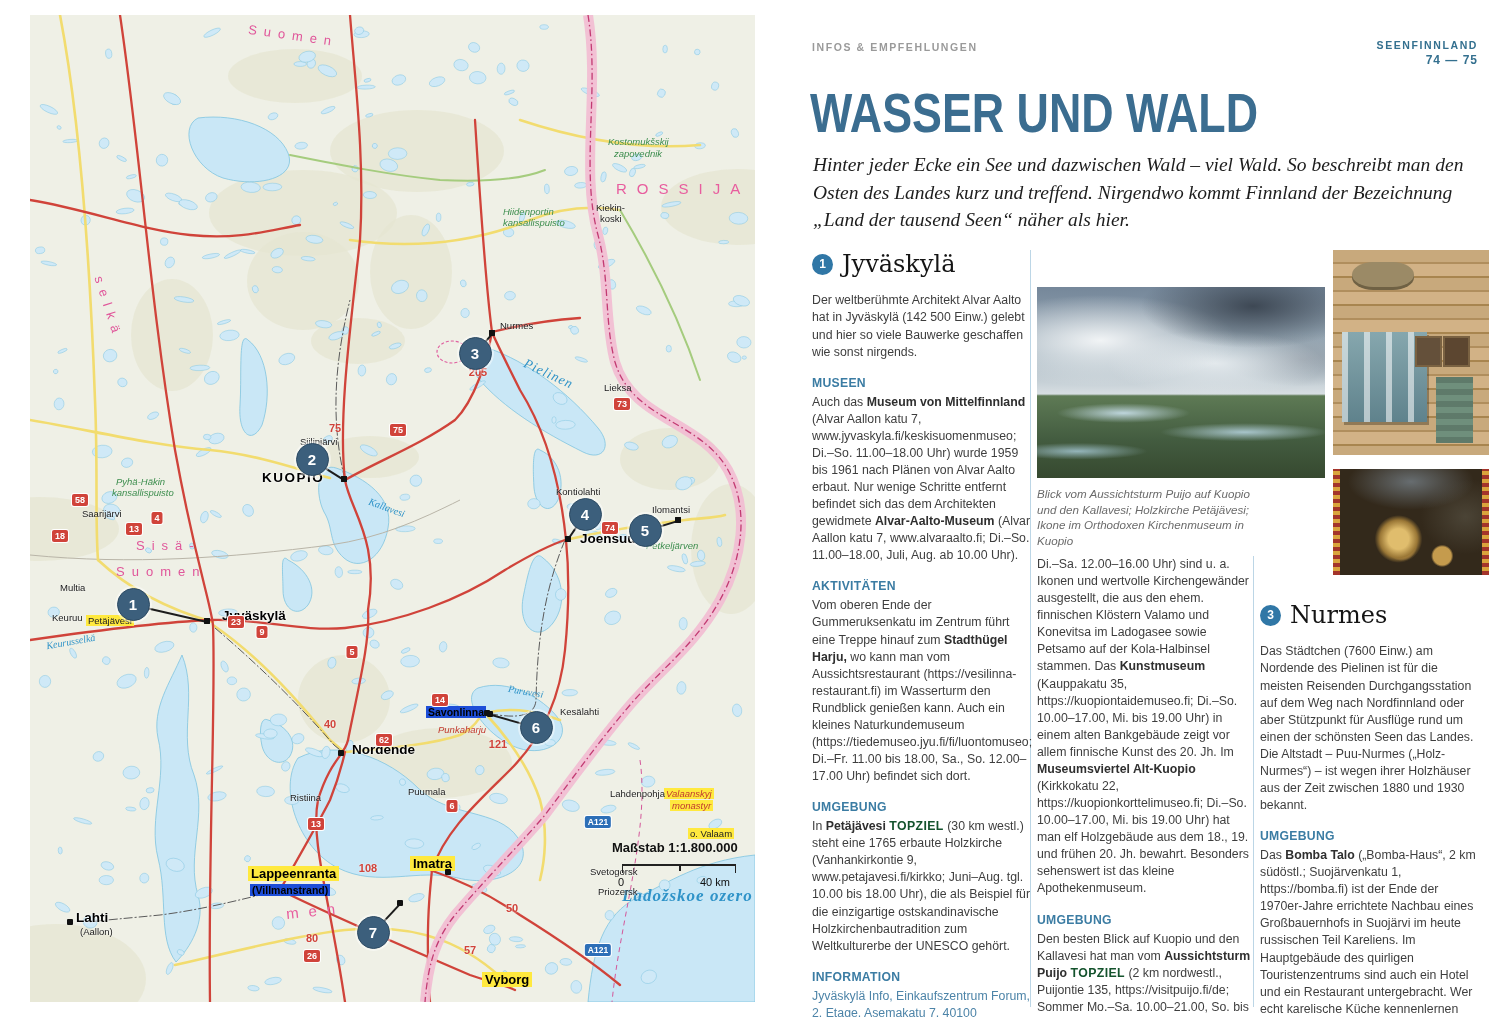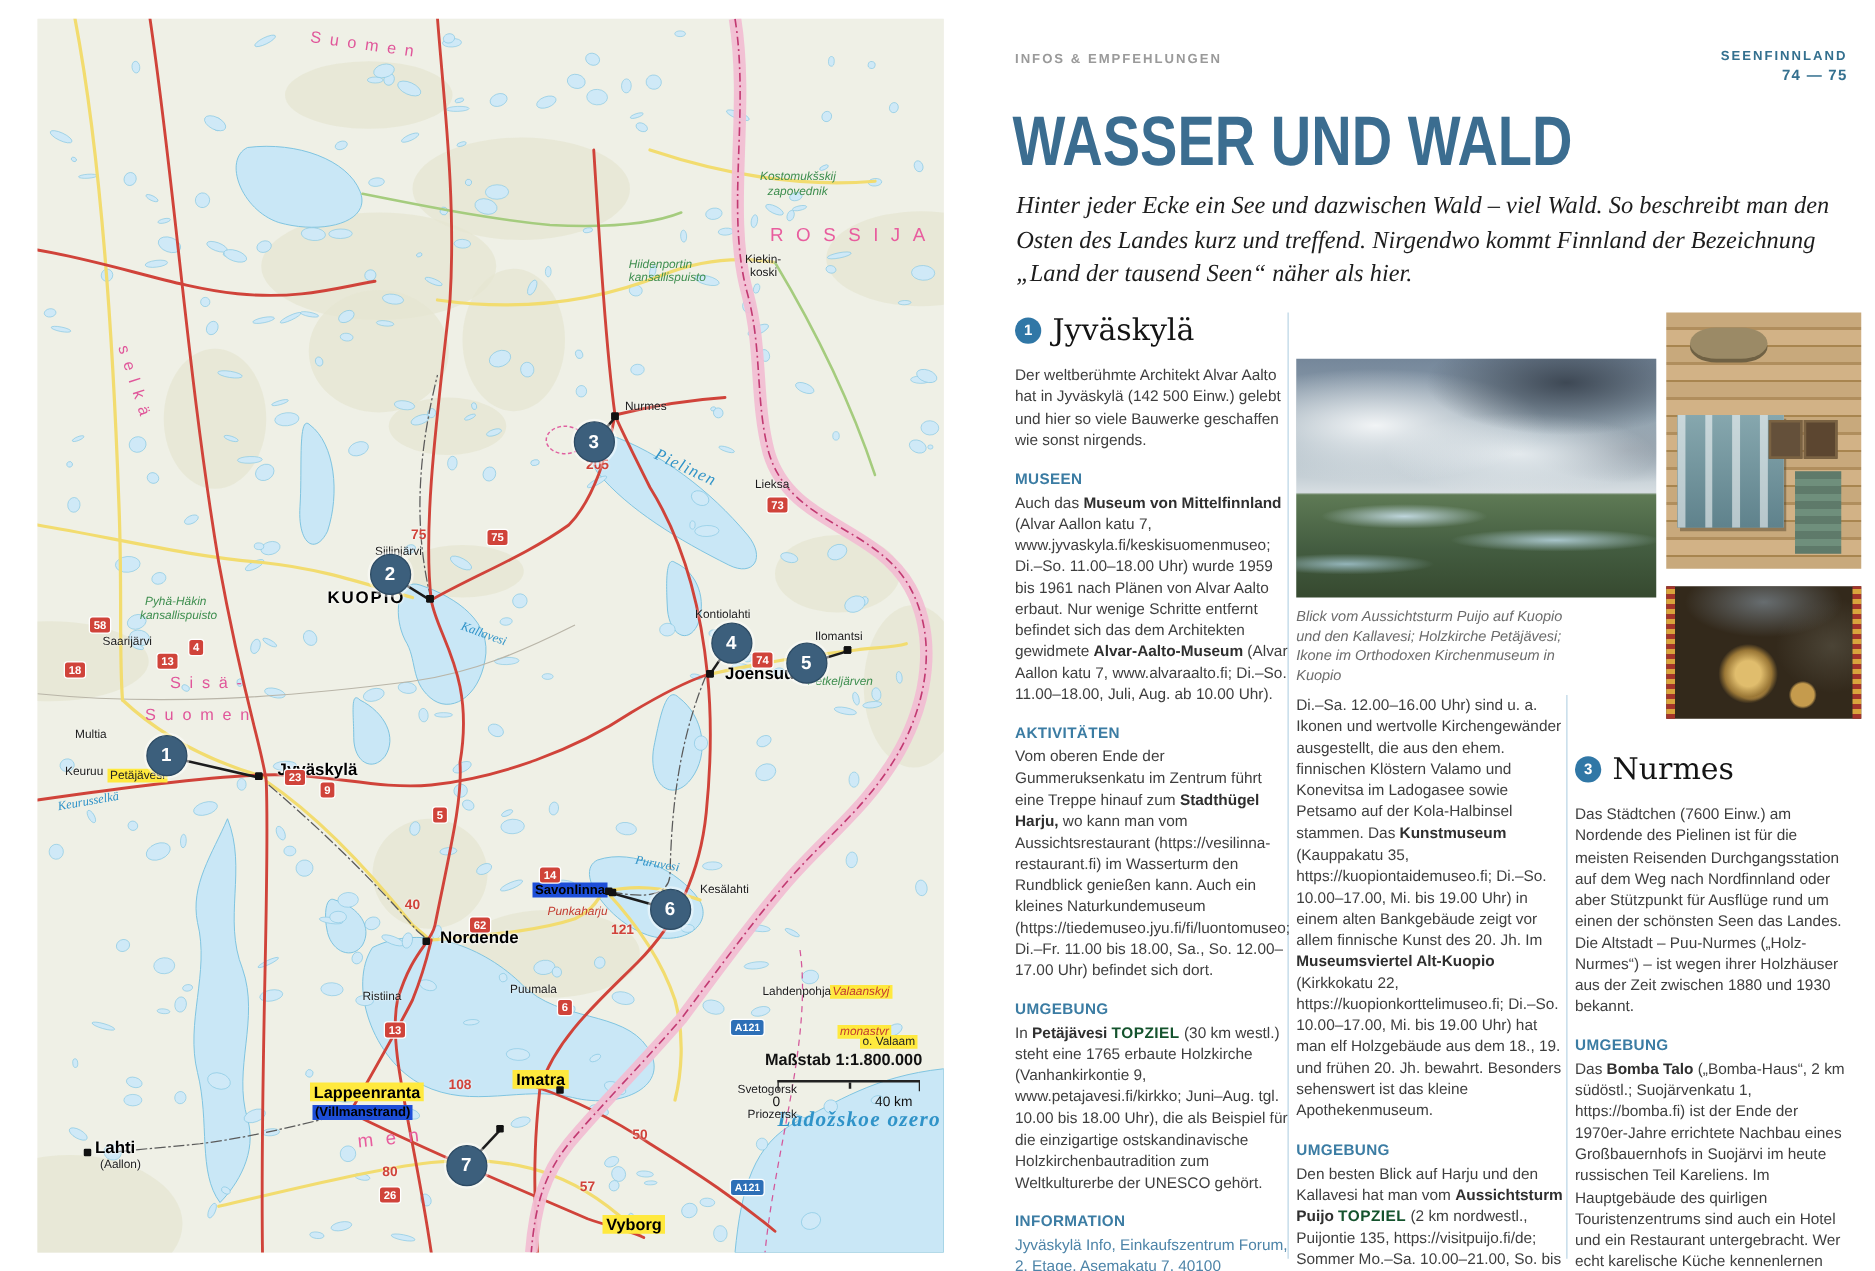--- a/index.html
+++ b/index.html
@@ -506,21 +506,21 @@
         <div class="lbl-green" style="left: 112px; top: 487px;">kansallispuisto</div>
         <div class="lbl-green" style="left: 646px; top: 540px;">Petkeljärven</div>
         <div class="lbl-water md" style="left: 522px; top: 366px; transform: rotate(25deg);">Pielinen</div>
         <div class="lbl-water sm" style="left: 368px; top: 502px; transform: rotate(20deg);">Kallavesi</div>
         <div class="lbl-water sm" style="left: 46px; top: 636px; transform: rotate(-10deg);">Keurusselkä</div>
         <div class="lbl-water sm" style="left: 508px; top: 686px; transform: rotate(10deg);">Puruvesi</div>
         <div class="lbl-water lg" style="left: 622px; top: 886px;">Ladožskoe ozero</div>
         <div class="lbl-red-it" style="left: 438px; top: 724px;">Punkaharju</div>
         <div class="ylbl" style="left: 86px; top: 615px;">Petäjävesi</div>
         <div class="ylbl red" style="left: 664px; top: 788px;">Valaanskyj</div>
-        <div class="ylbl red" style="left: 670px; top: 820px; text-align: center;">monastyr</div>
+        <div class="ylbl red" style="left: 670px; top: 800px; text-align: center;">monastyr</div>
         <div class="ylbl" style="left: 688px; top: 828px;">o. Valaam</div>
         <div class="city-lg" style="left: 222px; top: 608px;">Jyväskylä</div>
         <div class="cdot" style="left: 207px; top: 621px;"></div>
         <div class="city-lg caps" style="left: 262px; top: 470px;">KUOPIO</div>
         <div class="cdot" style="left: 344px; top: 479px;"></div>
         <div class="city-lg" style="left: 580px; top: 531px;">Joensuu</div>
         <div class="cdot" style="left: 568px; top: 539px;"></div>
         <div class="city-lg" style="left: 352px; top: 742px;">Nordende</div>
         <div class="cdot" style="left: 341px; top: 753px;"></div>
         <div class="city-lg" style="left: 76px; top: 910px;">Lahti</div>
@@ -632,21 +632,21 @@
     <div class="subh">AKTIVITÄTEN</div>
     <p><span>Vom oberen Ende der Gummeruksenkatu im Zentrum führt eine Treppe hinauf zum </span><span class="b">Stadthügel Harju,</span><span> wo kann man vom Aussichtsrestaurant (https://vesilinna-restaurant.fi) im Wasserturm den Rundblick genießen kann. Auch ein kleines Naturkundemuseum (https://tiedemuseo.jyu.fi/fi/luontomuseo; Di.–Fr. 11.00 bis 18.00, Sa., So. 12.00–17.00 Uhr) befindet sich dort.</span></p>
     <div class="subh">UMGEBUNG</div>
     <p><span>In </span><span class="b">Petäjävesi</span><span> </span><span class="hl">TOPZIEL</span><span> (30 km westl.) steht eine 1765 erbaute Holzkirche (Vanhankirkontie 9, www.petajavesi.fi/kirkko; Juni–Aug. tgl. 10.00 bis 18.00 Uhr), die als Beispiel für die einzigartige ostskandinavische Holzkirchenbautradition zum Weltkulturerbe der UNESCO gehört.</span></p>
     <div class="subh">INFORMATION</div>
     <p class="blue"><span>Jyväskylä Info, Einkaufszentrum Forum, 2. Etage, Asemakatu 7, 40100 Jyväskylä, Tel. +358 14 2 66 01 13, https://visitjyvaskyla.fi</span></p>
   </div>
 <div class="col" id="col2">
     <p><span>Di.–Sa. 12.00–16.00 Uhr) sind u. a. Ikonen und wertvolle Kirchengewänder ausgestellt, die aus den ehem. finnischen Klöstern Valamo und Konevitsa im Ladogasee sowie Petsamo auf der Kola-Halbinsel stammen. Das </span><span class="b">Kunstmuseum</span><span> (Kauppakatu 35, https://kuopiontaidemuseo.fi; Di.–So. 10.00–17.00, Mi. bis 19.00 Uhr) in einem alten Bankgebäude zeigt vor allem finnische Kunst des 20. Jh. Im </span><span class="b">Museumsviertel Alt-Kuopio</span><span> (Kirkkokatu 22, https://kuopionkorttelimuseo.fi; Di.–So. 10.00–17.00, Mi. bis 19.00 Uhr) hat man elf Holzgebäude aus dem 18., 19. und frühen 20. Jh. bewahrt. Besonders sehenswert ist das kleine Apothekenmuseum.</span></p>
     <div class="subh">UMGEBUNG</div>
-    <p><span>Den besten Blick auf Harju und den Kallavesi hat man vom </span><span class="b">Aussichtsturm Puijo</span><span> </span><span class="hl">TOPZIEL</span><span> (2 km nordwestl., Puijontie 135, https://visitpuijo.fi/de; Sommer Mo.–Sa. 10.00–21.00, So. bis 19.00, Winter Mo.–Do. 11.00–19.00, Fr., Sa. bis 21.00, So. bis 16.00 Uhr).</span><br></p>
+    <p><span>Den besten Blick auf Kuopio und den Kallavesi hat man vom </span><span class="b">Aussichtsturm Puijo</span><span> </span><span class="hl">TOPZIEL</span><span> (2 km nordwestl., Puijontie 135, https://visitpuijo.fi/de; Sommer Mo.–Sa. 10.00–21.00, So. bis 19.00, Winter Mo.–Do. 11.00–19.00, Fr., Sa. bis 21.00, So. bis 16.00 Uhr).</span><br></p>
   </div>
 <div class="col" id="col3">
     <div class="sec">
       <span class="num">3</span>
       <span class="sec-t">Nurmes</span>
     </div>
     <p><span>Das Städtchen (7600 Einw.) am Nordende des Pielinen ist für die meisten Reisenden Durchgangsstation auf dem Weg nach Nordfinnland oder aber Stützpunkt für Ausflüge rund um einen der schönsten Seen das Landes. Die Altstadt – Puu-Nurmes („Holz-Nurmes“) – ist wegen ihrer Holzhäuser aus der Zeit zwischen 1880 und 1930 bekannt.</span></p>
     <div class="subh">UMGEBUNG</div>
     <p><span>Das </span><span class="b">Bomba Talo</span><span> („Bomba-Haus“, 2 km südöstl.; Suojärvenkatu 1, https://bomba.fi) ist der Ende der 1970er-Jahre errichtete Nachbau eines Großbauernhofs in Suojärvi im heute russischen Teil Kareliens. Im Hauptgebäude des quirligen Touristenzentrums sind auch ein Hotel und ein Restaurant untergebracht. Wer echt karelische Küche kennenlernen will, sollte dort einkehren. Am südl. Westufer des Pielinen liegt der </span></p>
   </div>

